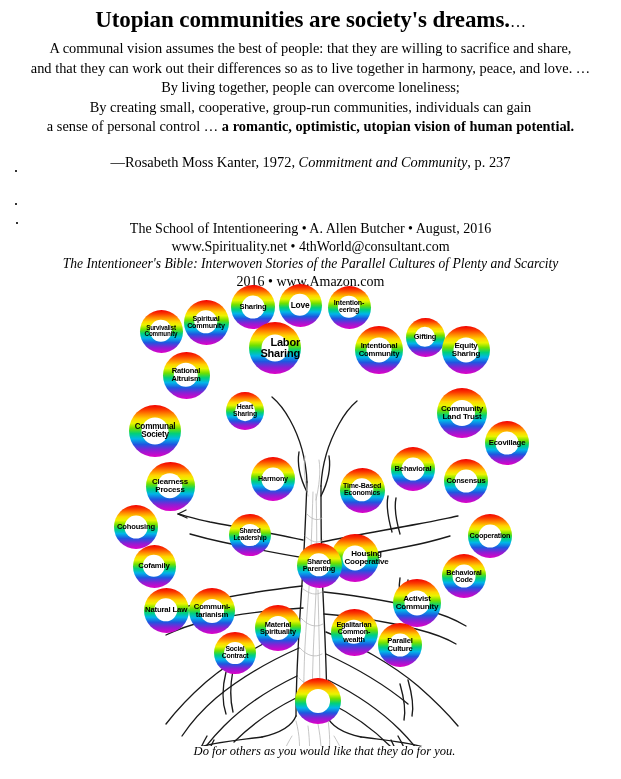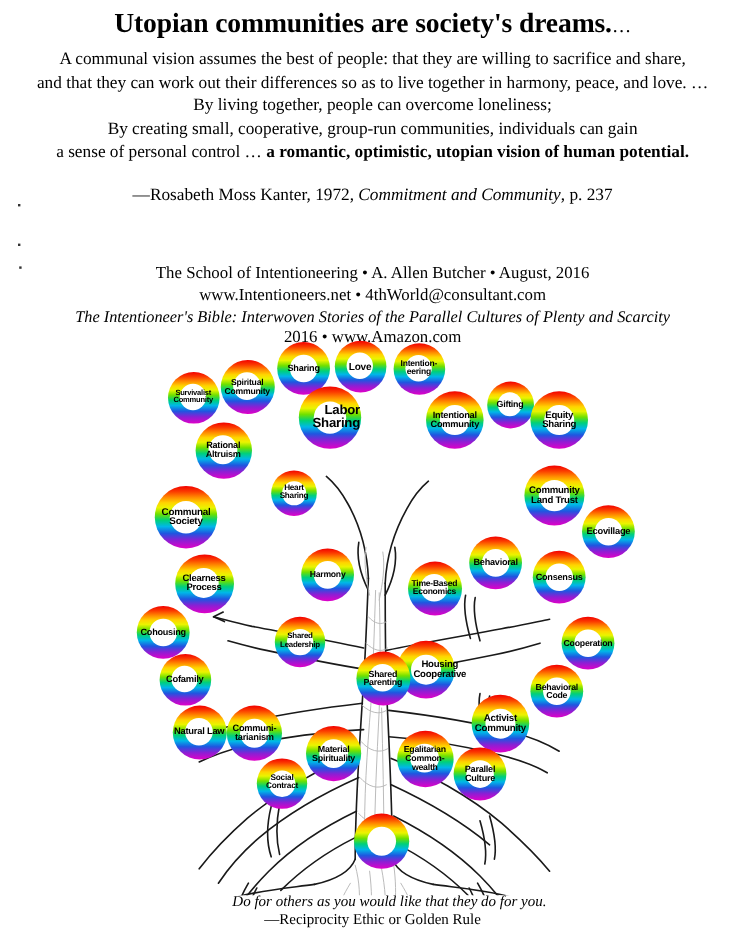--- a/index.html
+++ b/index.html
@@ -182,21 +182,21 @@
     <span>—Rosabeth Moss Kanter, 1972, </span><span class="ital">Commitment and Community</span><span>, p. 237</span>
   </div>
 </div>
 
 <div class="stray-dot" style="left:15px; top:170px;"></div>
 <div class="stray-dot" style="left:15px; top:203px;"></div>
 <div class="stray-dot" style="left:16px; top:222px;"></div>
 
 <div id="publisher-block">
   <div class="pub-line">The School of Intentioneering • A. Allen Butcher • August, 2016</div>
-  <div class="pub-line">www.Intentioneers.net • 4thWorld@consultant.com</div>
+  <div class="pub-line">www.Spirituality.net • 4thWorld@consultant.com</div>
   <div class="pub-line ital">The Intentioneer's Bible: Interwoven Stories of the Parallel Cultures of Plenty and Scarcity</div>
   <div class="pub-line">2016 • www.Amazon.com</div>
 </div>
 
 <div id="tree-diagram">
 
   <svg id="tree-svg" width="621" height="450" viewBox="0 0 621 450">
     <g fill="none" stroke="#1a1a1a" stroke-width="1.35" stroke-linecap="round" stroke-linejoin="round">
 
       <path d="M296 420 C296 370 300 320 303 272 C305 240 306 210 307 186"></path>
@@ -406,14 +406,13 @@
         <span class="node-label" style="font-size: 7.6px; max-width: 42px;">Parallel Culture</span>
       </div>
       <div class="node" style="left: 214px; top: 336px; width: 42px; height: 42px;">
         <span class="node-label" style="font-size: 6.9px; max-width: 40px;">Social Contract</span>
       </div>
     </div>
 </div>
 
 <div id="footer-block">
   <div id="footer-line-1">Do for others as you would like that they do for you.</div>
-  <div id="footer-line-2">—Reciprocity Ethic or Golden Rule</div>
 </div>
 
 </body></html>

